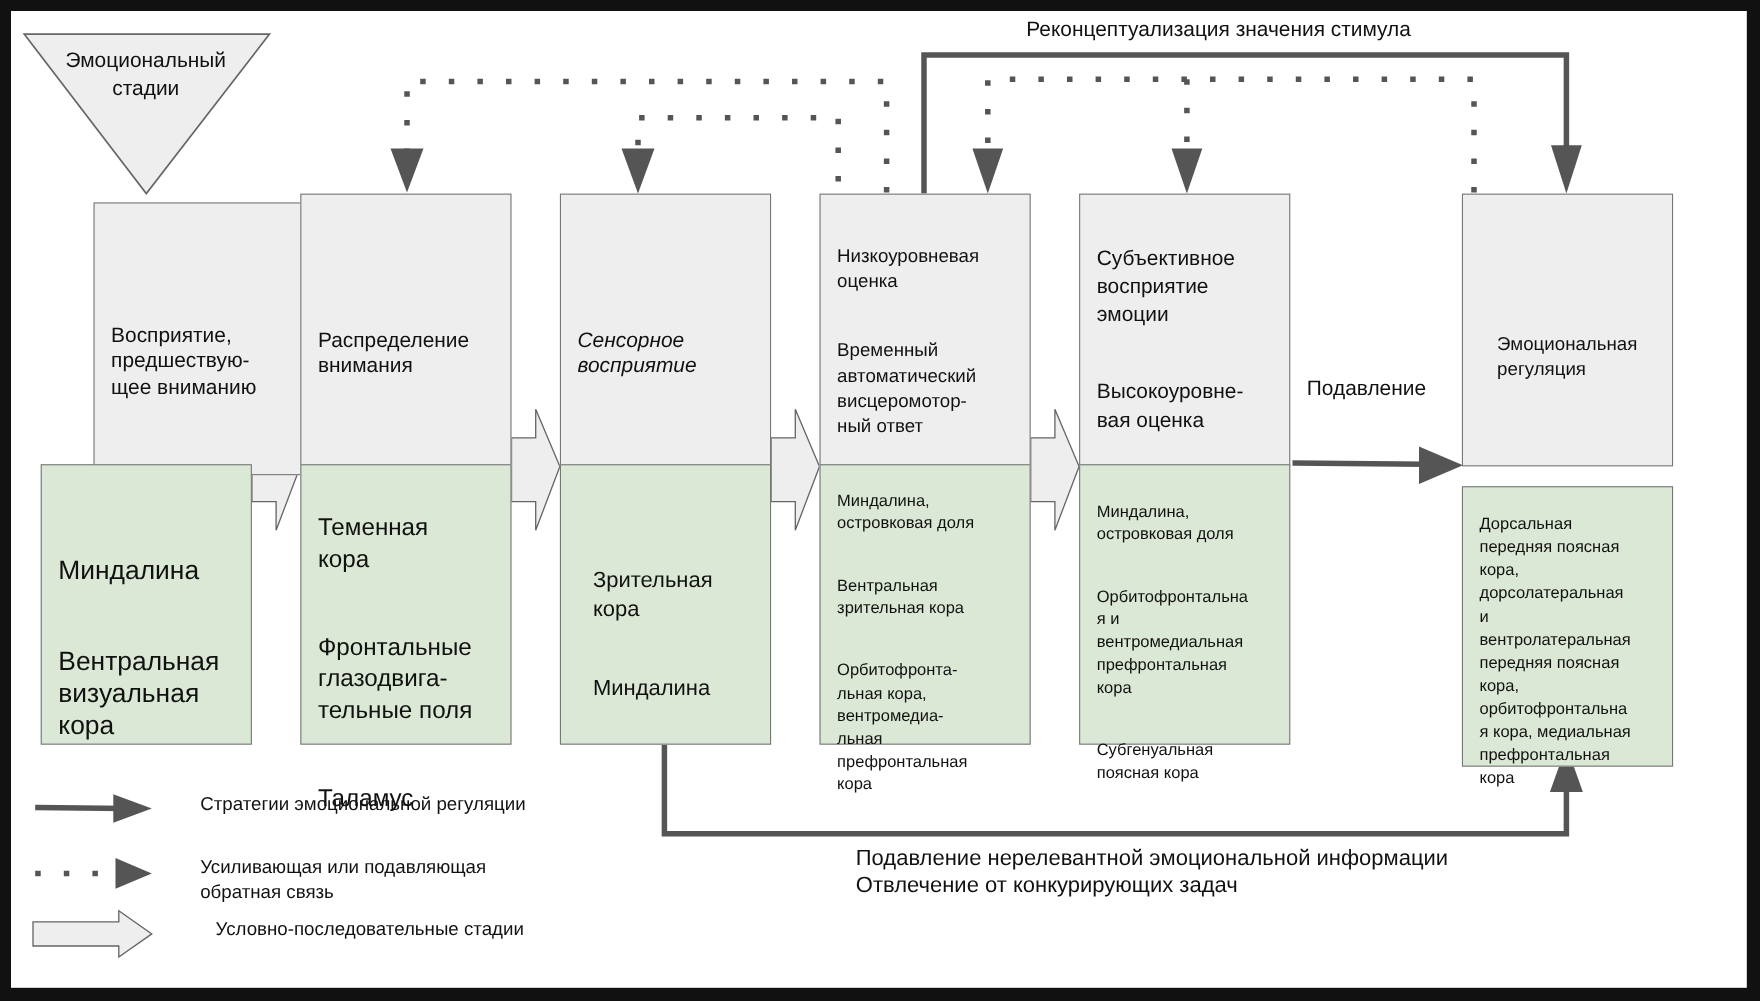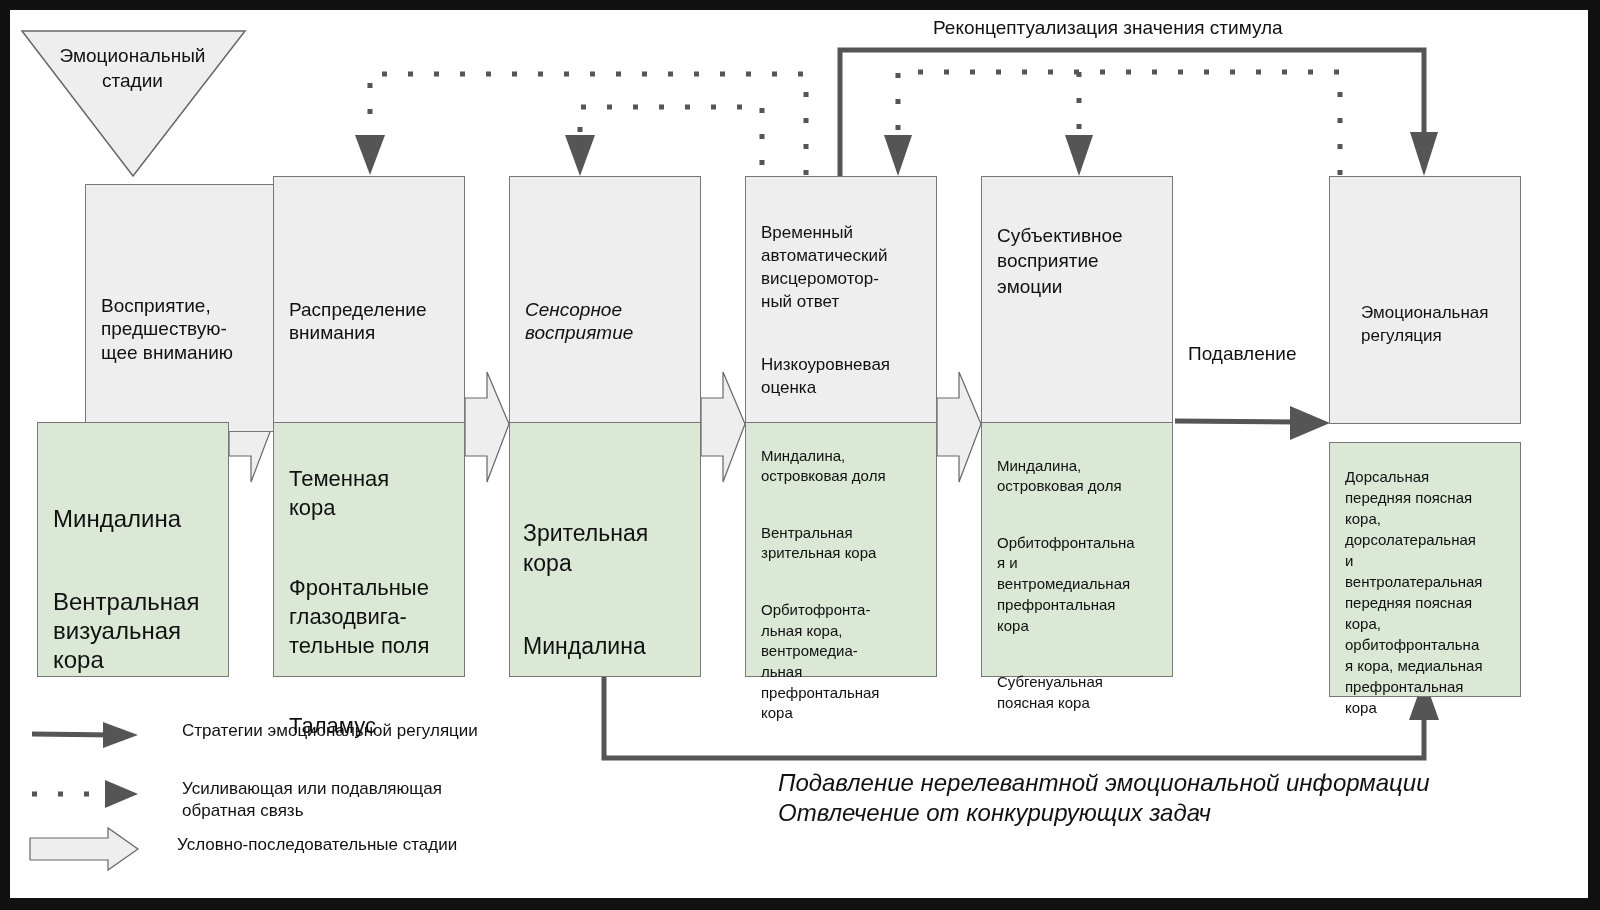--- a/index.html
+++ b/index.html
@@ -125,35 +125,35 @@
   </div>
 </div>
 
 <div class="box-top" style="left:509px; top:176px; width:192px; height:248px;">
   <div class="txt" style="left:15px; top:98px; font-size:19px;font-style:italic;">
     <span class="para">Сенсорное
 восприятие</span>
   </div>
 </div>
 <div class="box-bottom" style="left:509px; top:422px; width:192px; height:255px;">
-  <div class="txt" style="left:13px; top:66px; font-size:23px; line-height:1.3;">
+  <div class="txt" style="left:29px; top:66px; font-size:20px; line-height:1.3;">
     <span class="para">Зрительная
 кора</span>
     <span class="para">Миндалина</span>
   </div>
 </div>
 
 <div class="box-top" style="left:745px; top:176px; width:192px; height:248px;">
   <div class="txt" style="left:15px; top:22px; font-size:17px; line-height:1.35;">
+    <span class="para">Низкоуровневая
+оценка</span>
     <span class="para">Временный
 автоматический
 висцеромотор-
 ный ответ</span>
-    <span class="para">Низкоуровневая
-оценка</span>
   </div>
 </div>
 <div class="box-bottom" style="left:745px; top:422px; width:192px; height:255px;">
   <div class="txt" style="left:15px; top:2px; font-size:15px; line-height:1.38;">
     <span class="para">Миндалина,
 островковая доля</span>
     <span class="para">Вентральная
 зрительная кора</span>
     <span class="para">Орбитофронта-
 льная кора,
@@ -162,20 +162,22 @@
 префронтальная
 кора</span>
   </div>
 </div>
 
 <div class="box-top" style="left:981px; top:176px; width:192px; height:248px;">
   <div class="txt" style="left:15px; top:20px; font-size:19px; line-height:1.35;">
     <span class="para">Субъективное
 восприятие
 эмоции</span>
+    <span class="para">Высокоуровне-
+вая оценка</span>
   </div>
 </div>
 <div class="box-bottom" style="left:981px; top:422px; width:192px; height:255px;">
   <div class="txt" style="left:15px; top:12px; font-size:15px; line-height:1.38;">
     <span class="para">Миндалина,
 островковая доля</span>
     <span class="para">Орбитофронтальна
 я и
 вентромедиальная
 префронтальная
@@ -203,19 +205,19 @@
 кора,
 орбитофронтальна
 я кора, медиальная
 префронтальная
 кора</span>
   </div>
 </div>
 
 <div class="lbl" style="left:933px; top:16px; font-size:19px;">Реконцептуализация значения стимула</div>
 <div class="lbl" style="left:1188px; top:342px; font-size:19px;">Подавление</div>
-<div class="lbl" style="left:778px; top:768px; font-size:24px; line-height:1.27;font-style:italic;">Подавление нерелевантной эмоциональной информации
+<div class="lbl" style="left:778px; top:768px; font-size:20px; line-height:1.27;">Подавление нерелевантной эмоциональной информации
 Отвлечение от конкурирующих задач</div>
 
 <div class="lbl" style="left:182px; top:720px; font-size:17px;">Стратегии эмоциональной регуляции</div>
 <div class="lbl" style="left:182px; top:778px; font-size:17px; line-height:1.32;">Усиливающая или подавляющая
 обратная связь</div>
-<div class="lbl" style="left:177px; top:834px; font-size:17px;">Условно-последовательные стадии</div>
+<div class="lbl" style="left:196px; top:834px; font-size:17px;">Условно-последовательные стадии</div>
 
 </body></html>

